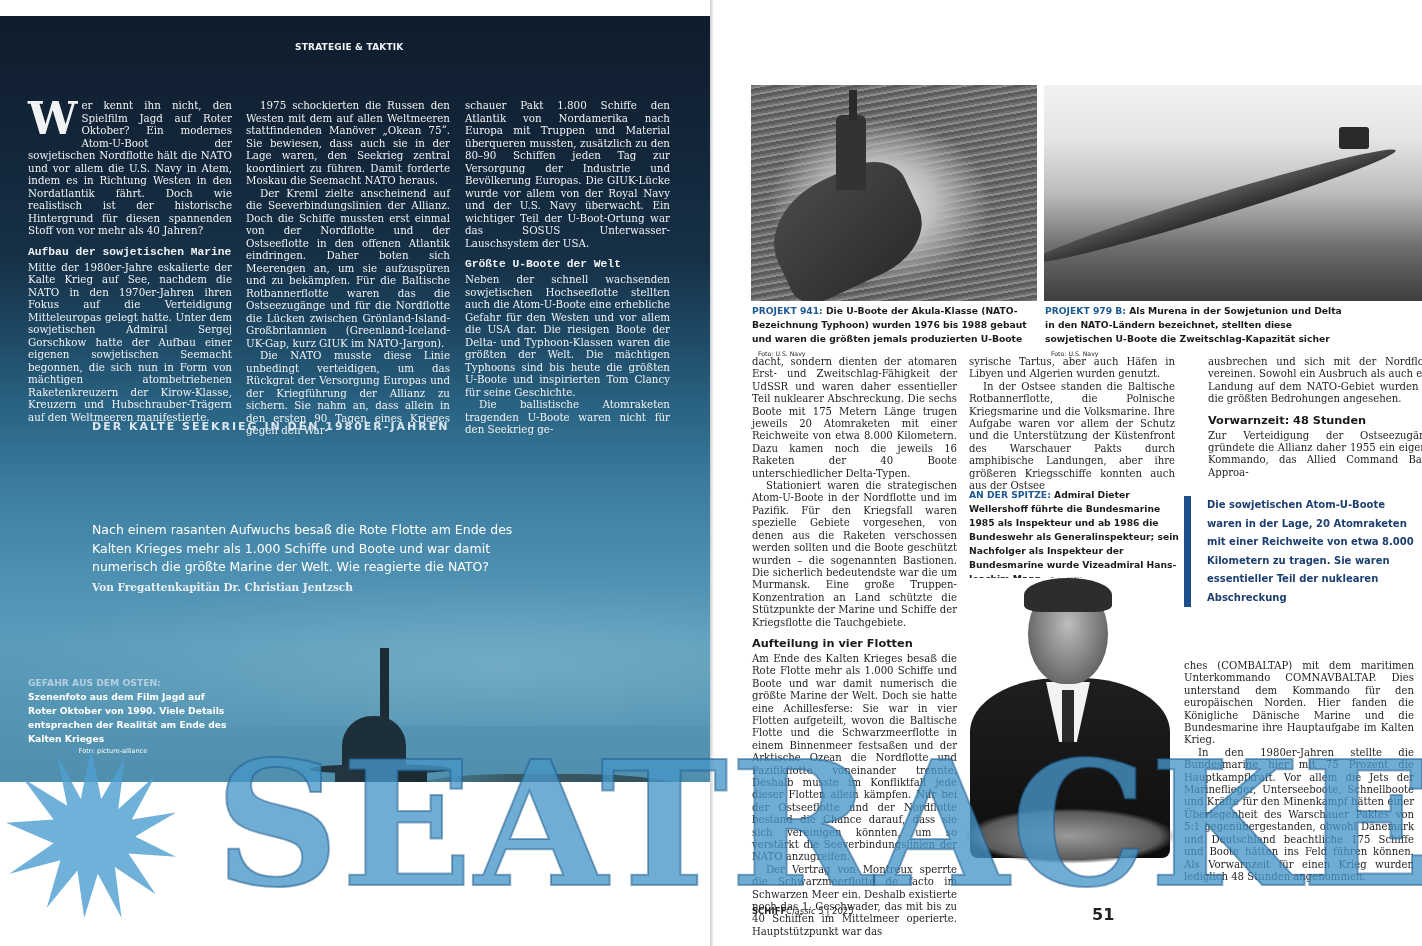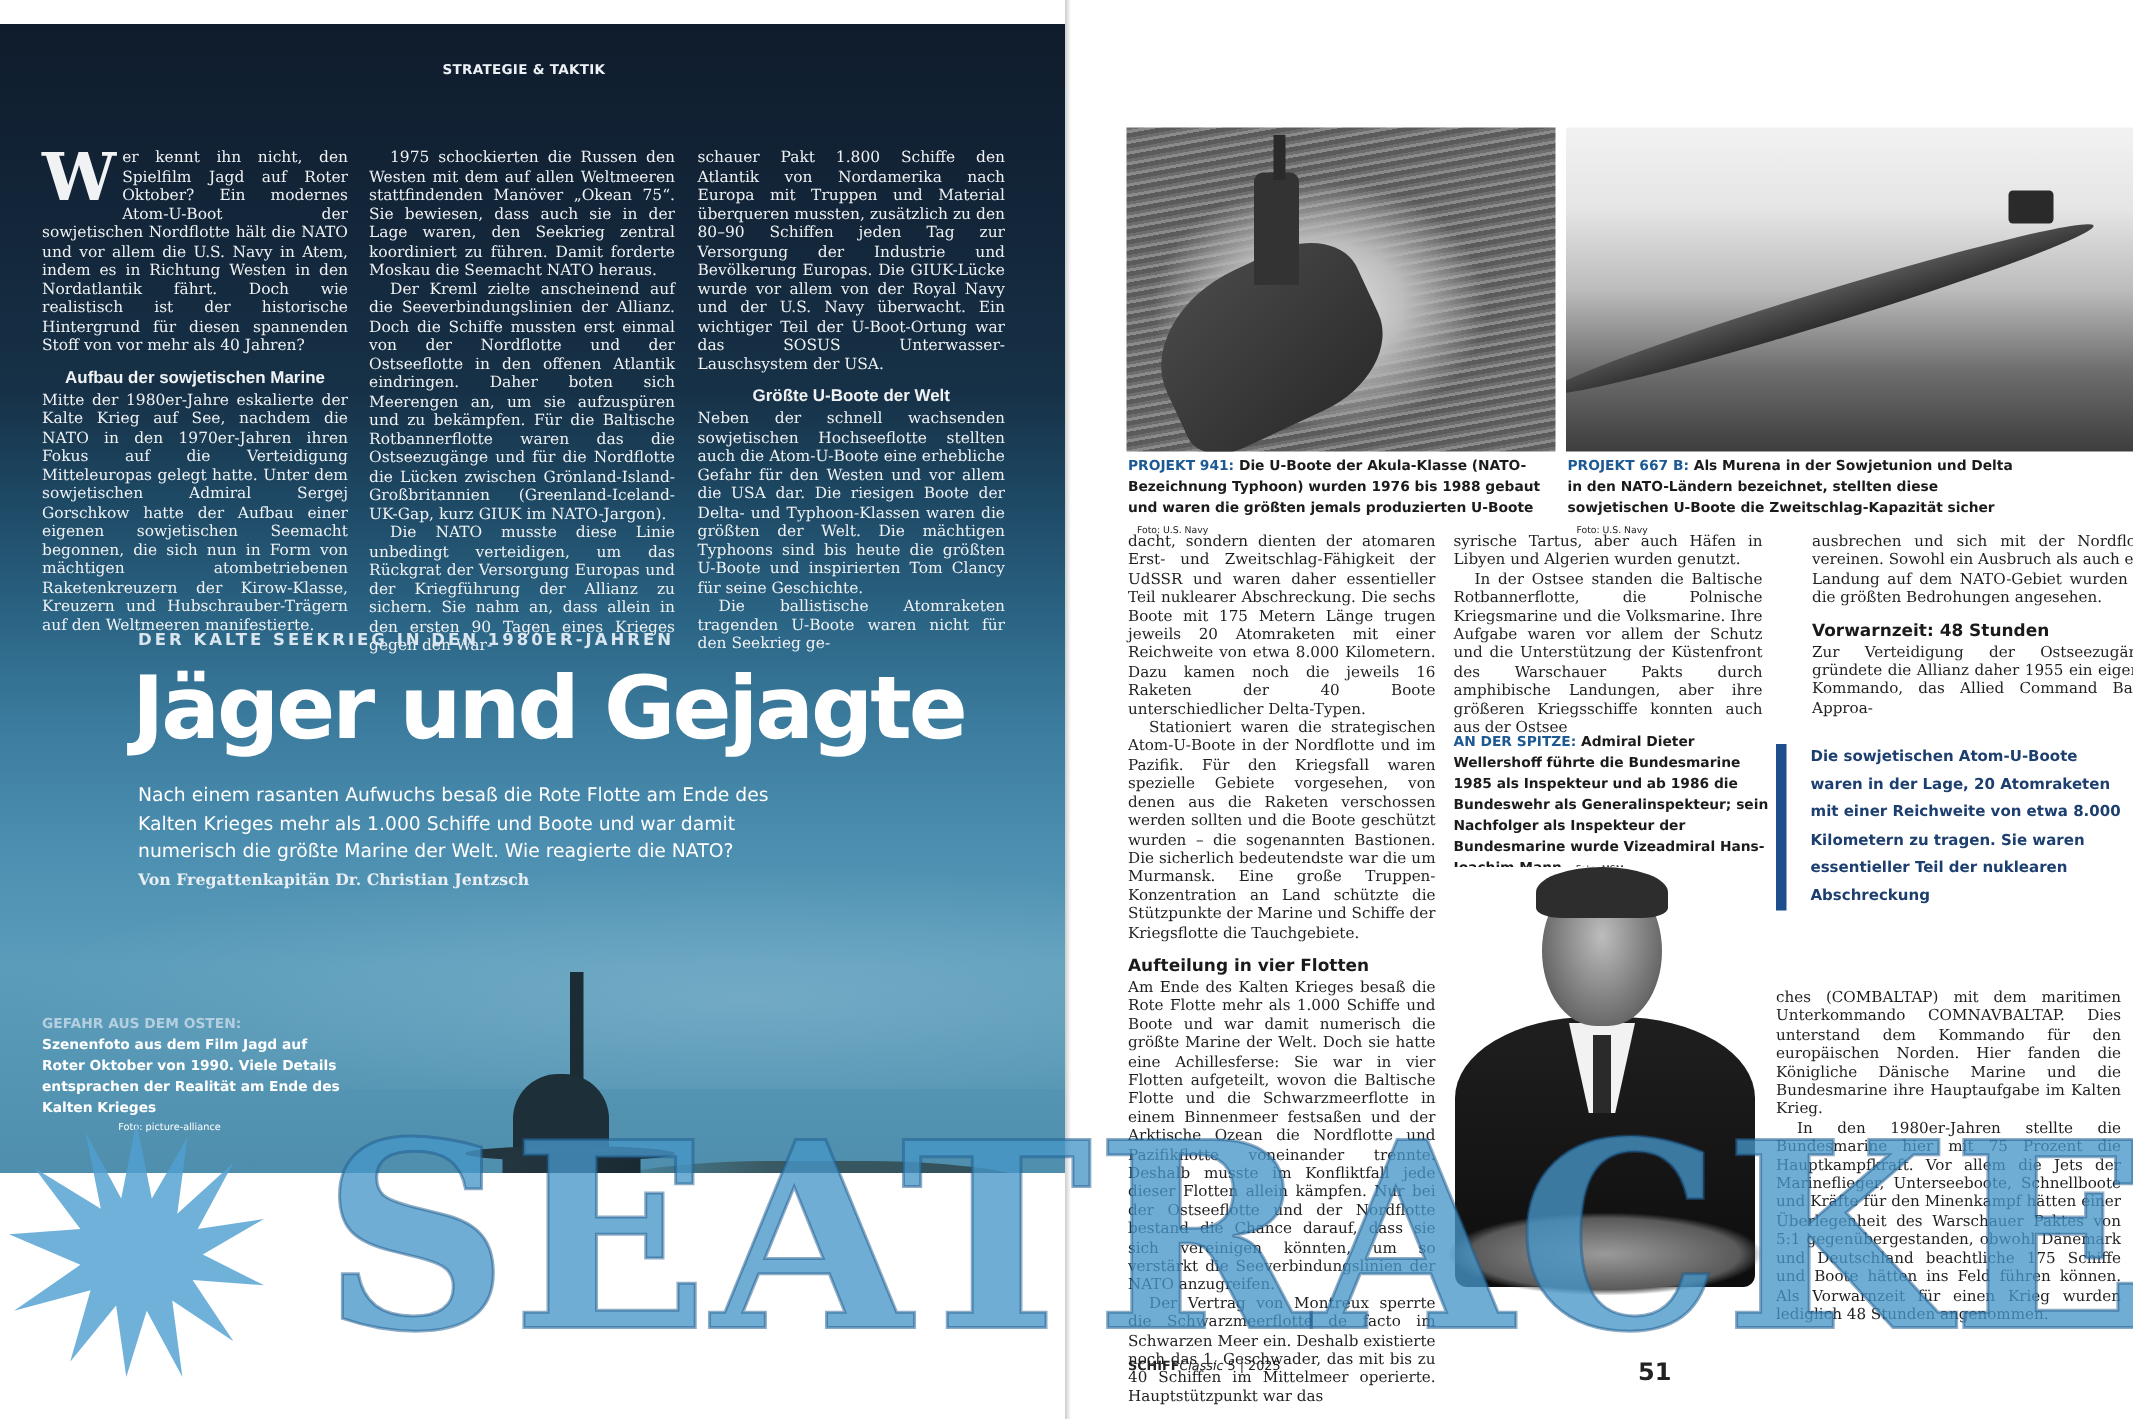--- a/index.html
+++ b/index.html
@@ -15,21 +15,21 @@
 .left .sea{position:absolute;left:0;top:780px;width:710px;height:166px;
  background:repeating-linear-gradient(175deg,#6fa9c2 0 3px,#4c8aa8 3px 6px,#8ec0d4 6px 8px,#3f7b98 8px 12px)}
 .sub-hull{position:absolute;left:0;top:808px;width:700px;height:70px;background:linear-gradient(180deg,#3c5561,#1f3340);border-radius:60px 8px 30px 90px/40px 8px 30px 50px}
 .sub-sail{position:absolute;left:335px;top:752px;width:92px;height:80px;background:linear-gradient(90deg,#24363f,#1a2a33);border-radius:4px 4px 0 0}
 .sub-sail-cap{position:absolute;left:310px;top:748px;width:140px;height:10px;background:#22343d;border-radius:50%}
 .sub-sail-top{position:absolute;left:342px;top:700px;width:64px;height:56px;background:#1d2f38;border-radius:30px 30px 0 0}
 .sub-mast{position:absolute;left:380px;top:632px;width:9px;height:72px;background:#1b2c34}
 .col{position:absolute;color:#f0f2f4;font-size:10.3px;line-height:12.5px;text-align:justify;hyphens:auto}
 .col p{margin:0}
 .col p.indent{text-indent:14px}
-.col h3{font-family:Liberation Sans, sans-serif;font-size:11.3px;line-height:14px;font-weight:bold;margin:8px 0 2px;text-align:center}
+.col h3{font-family:Liberation Mono, monospace;font-size:11.3px;line-height:14px;font-weight:bold;margin:8px 0 2px;text-align:left}
 .dropcap{float:left;font-family:"DejaVu Serif",serif;font-size:44px;line-height:36px;margin:2px 4px 0 0;font-weight:bold}
 .kicker-top{position:absolute;left:295px;top:26px;font-family:"DejaVu Sans",sans-serif;font-size:9px;font-weight:bold;color:#eef2f6;letter-spacing:.2px}
 .overline{position:absolute;left:92px;top:404px;font-family:"DejaVu Sans",sans-serif;font-size:11px;font-weight:bold;letter-spacing:2px;color:#d9e6f0}
 .headline{position:absolute;left:88px;top:420px;font-family:"DejaVu Sans",sans-serif;font-weight:bold;font-size:58px;line-height:72px;color:#fff;letter-spacing:-2px}
 .standfirst{position:absolute;left:92px;top:505px;width:440px;font-family:"DejaVu Sans",sans-serif;font-size:12.5px;line-height:18.5px;color:#fff}
 .byline{position:absolute;left:92px;top:565px;font-family:"DejaVu Serif",serif;font-size:10.5px;color:#e8eef3;font-weight:bold}
 .cap-left{position:absolute;left:28px;top:660px;width:200px;font-family:"DejaVu Sans",sans-serif;font-size:9.2px;line-height:14px;color:#fff;font-weight:bold}
 .cap-left .lbl{color:#b4cfe0}
 .cap-left .credit{display:block;text-align:center;font-size:6.5px;font-weight:normal;line-height:10px;padding-right:30px}
 .pnum-left{position:absolute;left:28px;top:906px;font-family:"DejaVu Sans",sans-serif;font-size:10px;color:#fff;font-weight:bold}
@@ -102,21 +102,20 @@
     </div>
 
     <div class="col" style="left:465px;top:83px;width:205px">
       <p>schauer Pakt 1.800 Schiffe den Atlantik von Nordamerika nach Europa mit Truppen und Material überqueren mussten, zusätzlich zu den 80–90 Schiffen jeden Tag zur Versorgung der Industrie und Bevölkerung Europas. Die GIUK-Lücke wurde vor allem von der Royal Navy und der U.S. Navy überwacht. Ein wichtiger Teil der U-Boot-Ortung war das SOSUS Unterwasser-Lauschsystem der USA.</p>
       <h3>Größte U-Boote der Welt</h3>
       <p>Neben der schnell wachsenden sowjetischen Hochseeflotte stellten auch die Atom-U-Boote eine erhebliche Gefahr für den Westen und vor allem die USA dar. Die riesigen Boote der Delta- und Typhoon-Klassen waren die größten der Welt. Die mächtigen Typhoons sind bis heute die größten U-Boote und inspirierten Tom Clancy für seine Geschichte.</p>
       <p class="indent">Die ballistische Atomraketen tragenden U-Boote waren nicht für den Seekrieg ge-</p>
     </div>
 
     <div class="overline">DER KALTE SEEKRIEG IN DEN 1980ER-JAHREN</div>
-    <div class="headline">Jäger und Gejagte</div>
     <div class="standfirst">Nach einem rasanten Aufwuchs besaß die Rote Flotte am Ende des Kalten Krieges mehr als 1.000 Schiffe und Boote und war damit numerisch die größte Marine der Welt. Wie reagierte die NATO?</div>
     <div class="byline">Von Fregattenkapitän Dr. Christian Jentzsch</div>
 
     <div class="cap-left">
       <span class="lbl">GEFAHR AUS DEM OSTEN:</span><br>
       <span>Szenenfoto aus dem Film Jagd auf Roter Oktober von 1990. Viele Details entsprachen der Realität am Ende des Kalten Krieges</span>
       <span class="credit">Foto: picture-alliance</span>
     </div>
 
     <div class="pnum-left">50</div>
@@ -134,21 +133,21 @@
       <div class="s-hull"></div>
       <div class="s-sail"></div>
     </div>
 
     <div class="cap-right" style="left:38px;top:304px;width:290px">
       <span class="lbl">PROJEKT 941:</span>
       <span>Die U-Boote der Akula-Klasse (NATO-Bezeichnung Typhoon) wurden 1976 bis 1988 gebaut und waren die größten jemals produzierten U-Boote</span>
       <span class="credit">Foto: U.S. Navy</span>
     </div>
     <div class="cap-right" style="left:331px;top:304px;width:300px">
-      <span class="lbl">PROJEKT 667 B:</span>
+      <span class="lbl">PROJEKT 979 B:</span>
       <span>Als Murena in der Sowjetunion und Delta in den NATO-Ländern bezeichnet, stellten diese sowjetischen U-Boote die Zweitschlag-Kapazität sicher</span>
       <span class="credit">Foto: U.S. Navy</span>
     </div>
 
     <div class="rcol" style="left:38px;top:356px;width:205px">
       <p>dacht, sondern dienten der atomaren Erst- und Zweitschlag-Fähigkeit der UdSSR und waren daher essentieller Teil nuklearer Abschreckung. Die sechs Boote mit 175 Metern Länge trugen jeweils 20 Atomraketen mit einer Reichweite von etwa 8.000 Kilometern. Dazu kamen noch die jeweils 16 Raketen der 40 Boote unterschiedlicher Delta-Typen.</p>
       <p class="indent">Stationiert waren die strategischen Atom-U-Boote in der Nordflotte und im Pazifik. Für den Kriegsfall waren spezielle Gebiete vorgesehen, von denen aus die Raketen verschossen werden sollten und die Boote geschützt wurden – die sogenannten Bastionen. Die sicherlich bedeutendste war die um Murmansk. Eine große Truppen-Konzentration an Land schützte die Stützpunkte der Marine und Schiffe der Kriegsflotte die Tauchgebiete.</p>
       <h3>Aufteilung in vier Flotten</h3>
       <p>Am Ende des Kalten Krieges besaß die Rote Flotte mehr als 1.000 Schiffe und Boote und war damit numerisch die größte Marine der Welt. Doch sie hatte eine Achillesferse: Sie war in vier Flotten aufgeteilt, wovon die Baltische Flotte und die Schwarzmeerflotte in einem Binnenmeer festsaßen und der Arktische Ozean die Nordflotte und Pazifikflotte voneinander trennte. Deshalb musste im Konfliktfall jede dieser Flotten allein kämpfen. Nur bei der Ostseeflotte und der Nordflotte bestand die Chance darauf, dass sie sich vereinigen könnten, um so verstärkt die Seeverbindungslinien der NATO anzugreifen.</p>
       <p class="indent">Der Vertrag von Montreux sperrte die Schwarzmeerflotte de facto im Schwarzen Meer ein. Deshalb existierte noch das 1. Geschwader, das mit bis zu 40 Schiffen im Mittelmeer operierte. Hauptstützpunkt war das</p>

